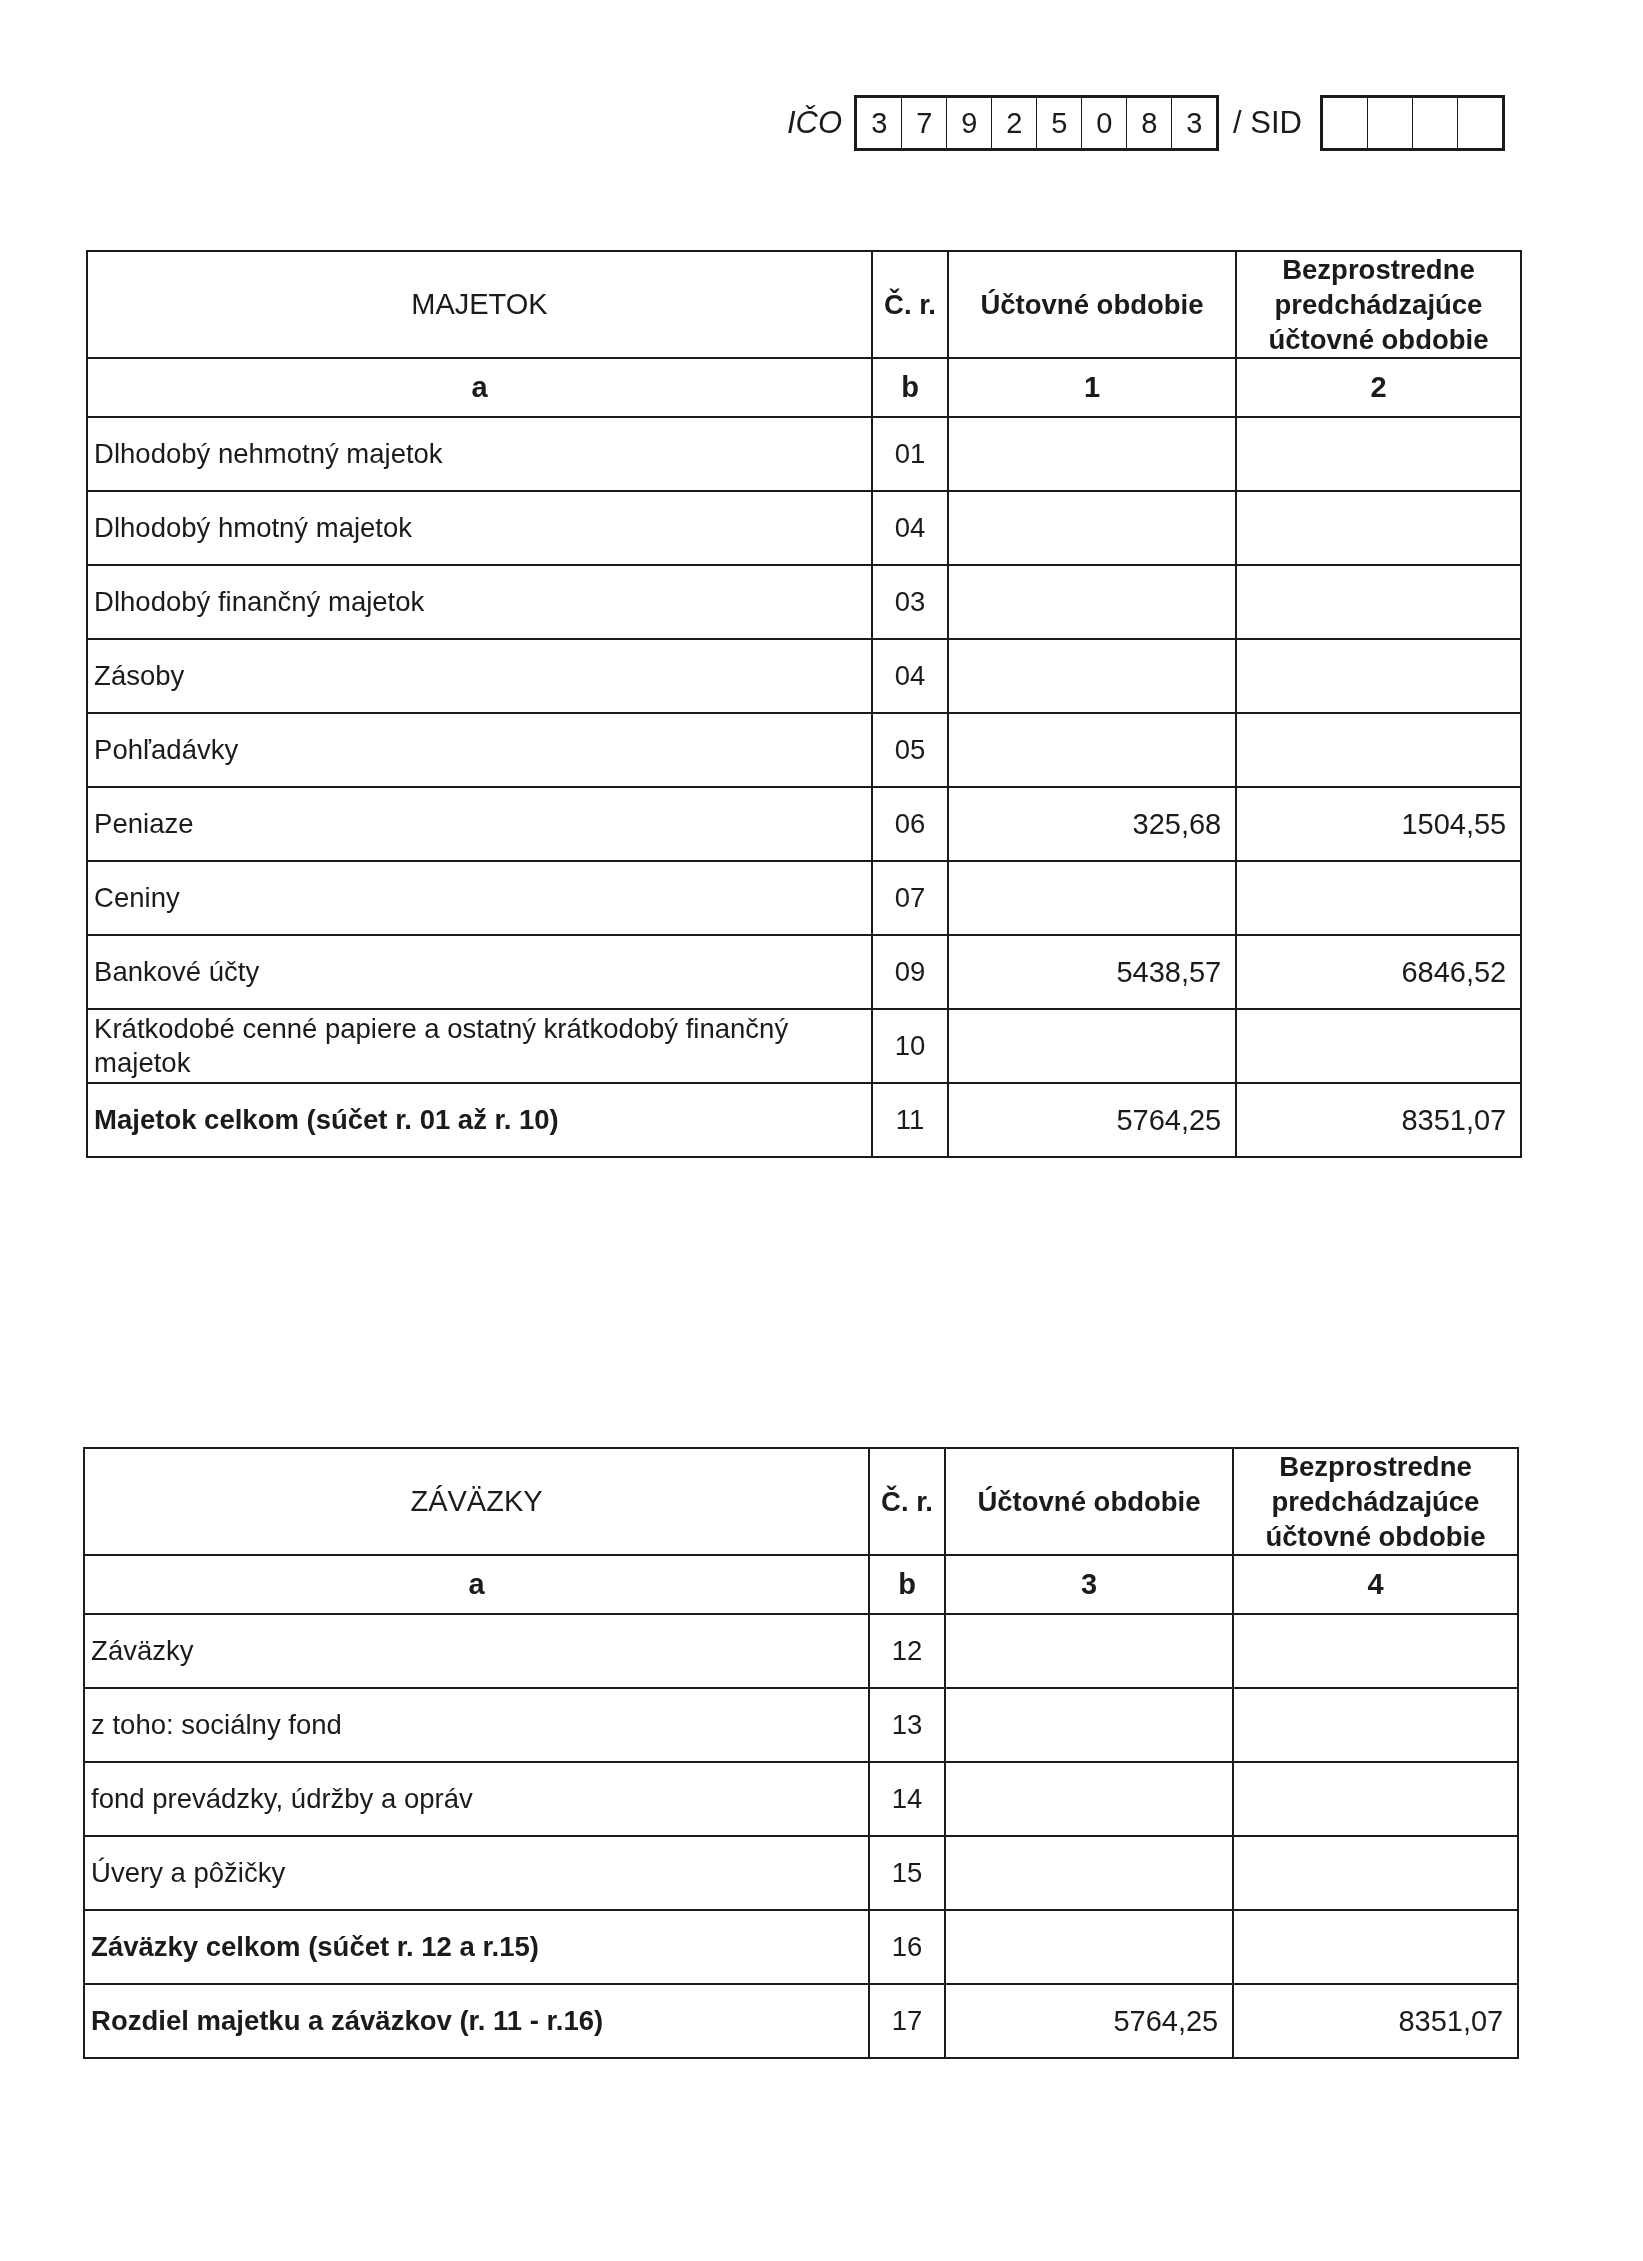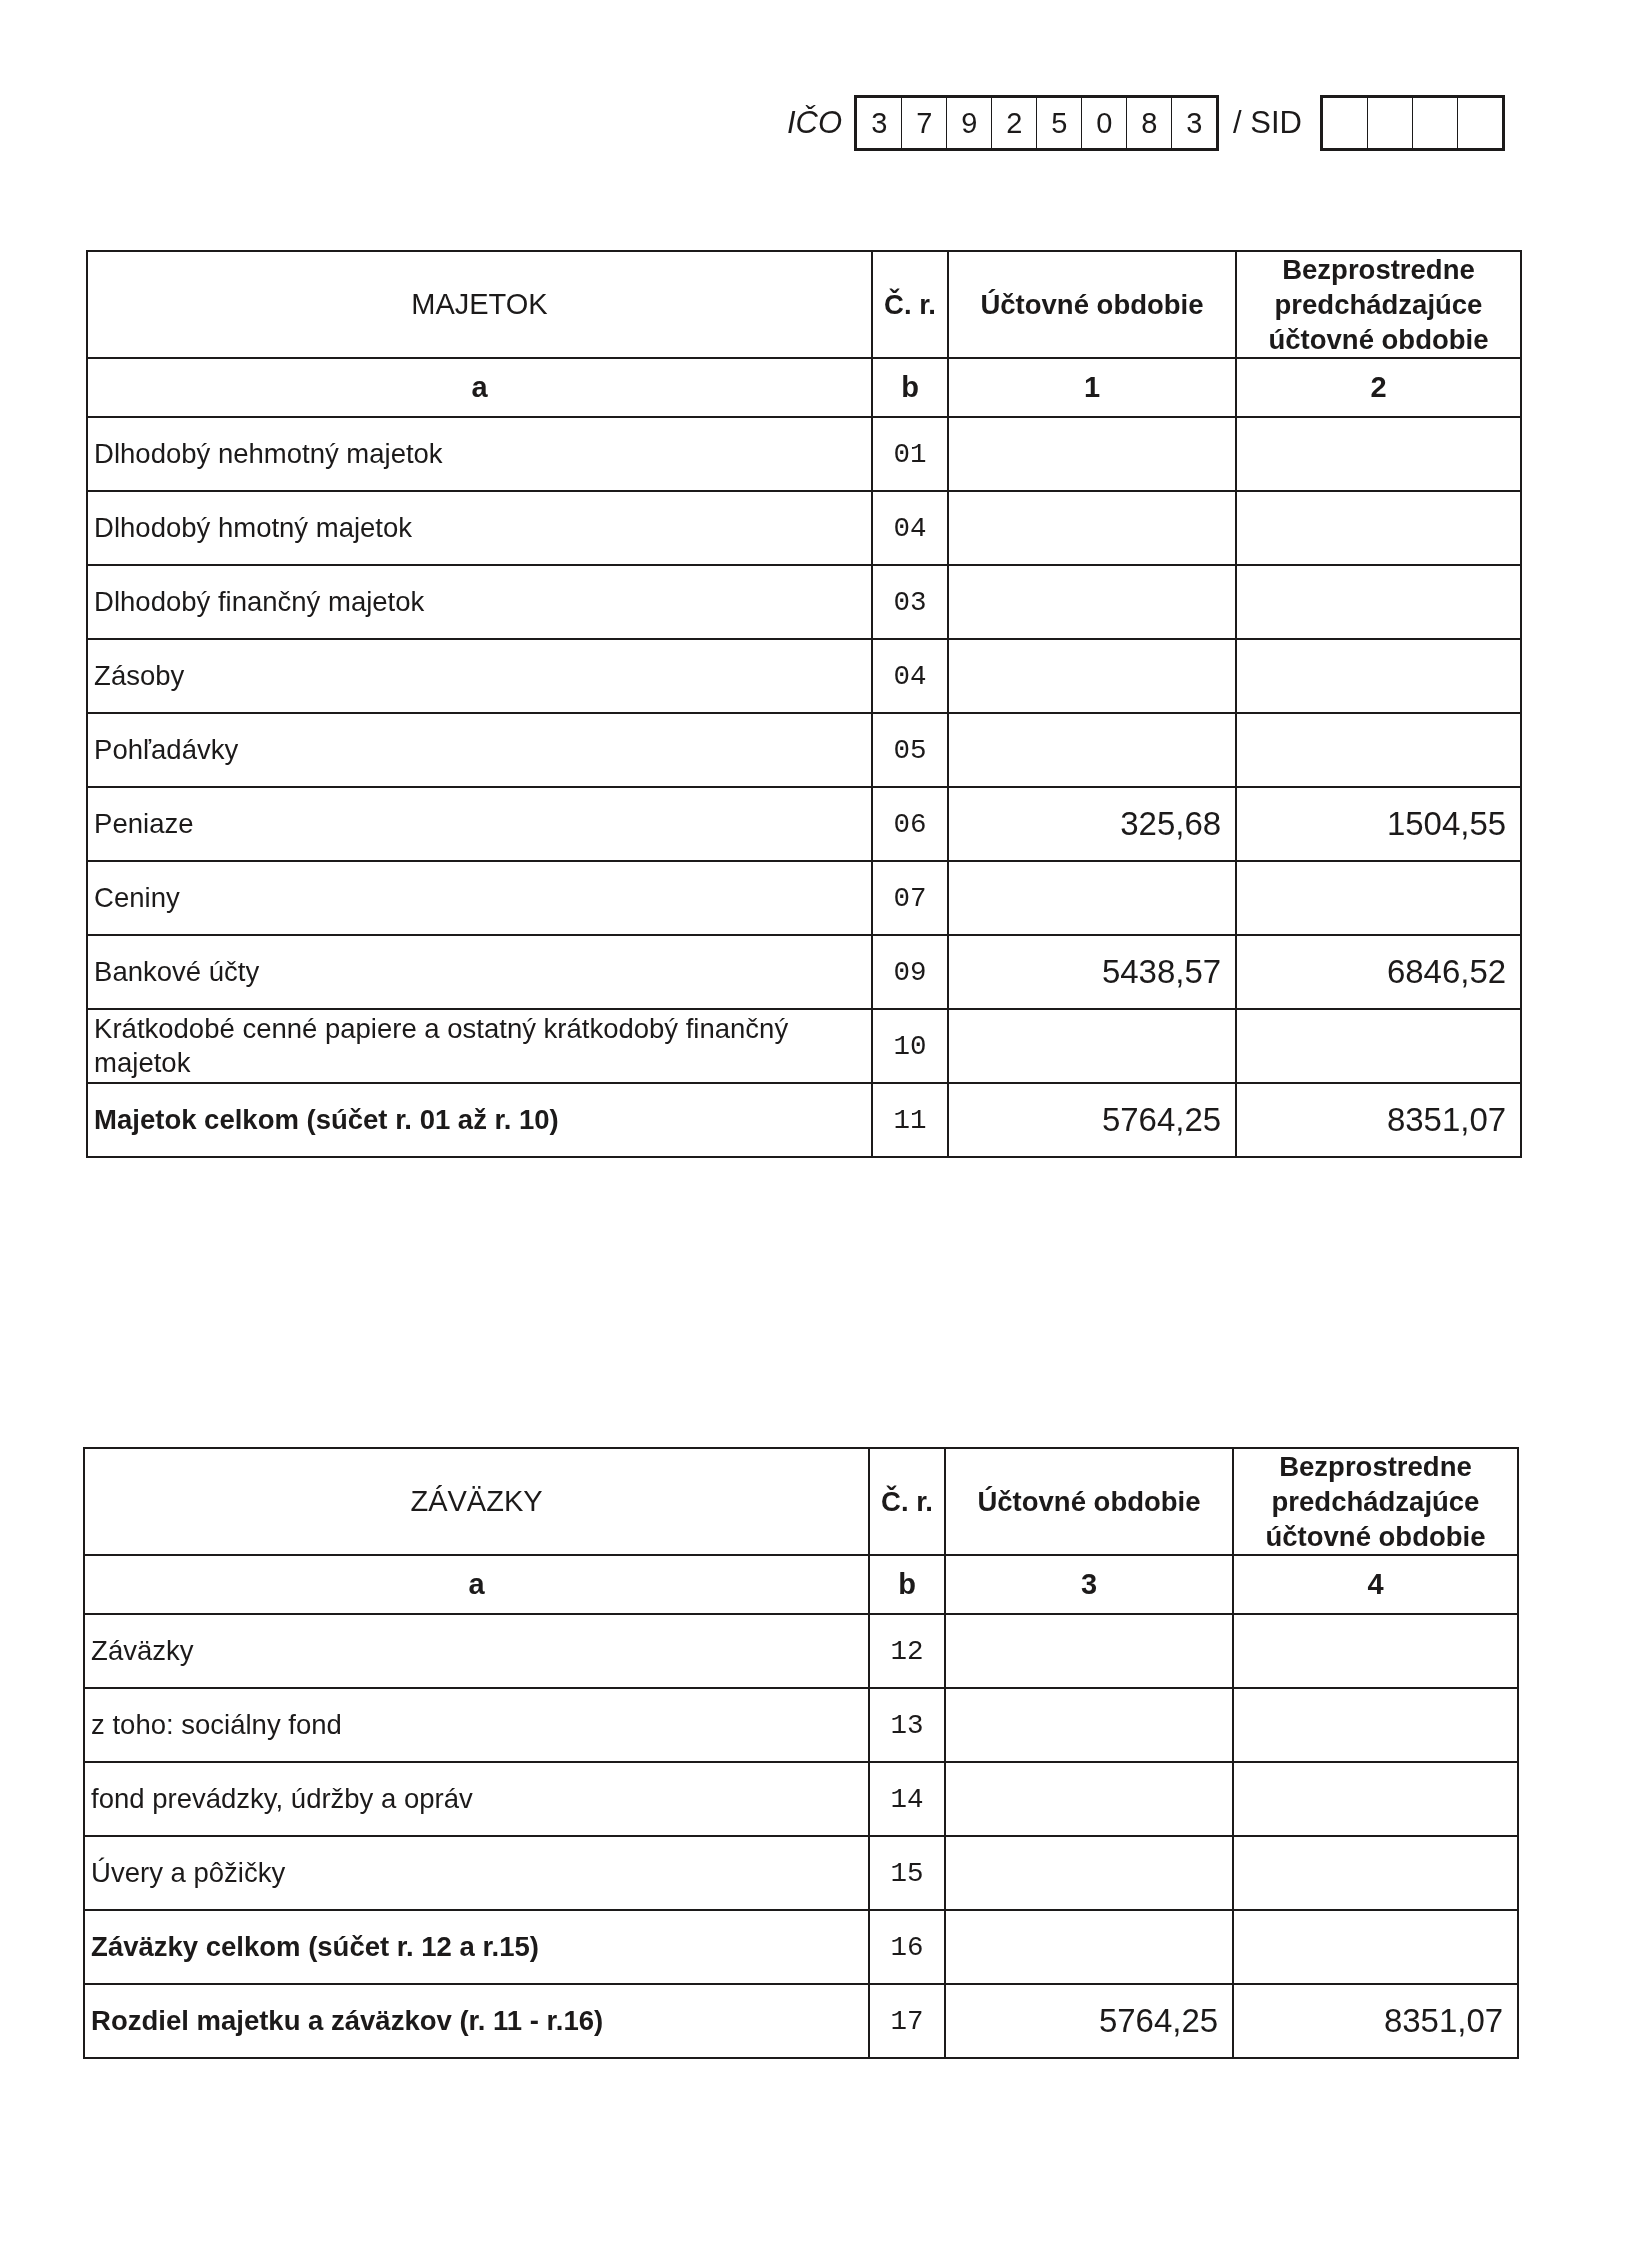--- a/index.html
+++ b/index.html
@@ -16,22 +16,22 @@
   table.form { position: absolute; border-collapse: collapse; table-layout: fixed; }
   table.form td { border: 2.3px solid #1c1a1a; padding: 0; font-size: 27.5px; }
   table.form tr.head td { height: 102px; text-align: center; font-weight: bold; }
   table.form tr.head td.title { font-weight: normal; font-size: 29px; }
   table.form tr.sub td { height: 57px; text-align: center; font-weight: bold; font-size: 29px; }
   table.form tr.body td { height: 72px; }
   table.form td.label { padding-left: 6.1px; text-align: left; }
   table.form td.label.bold { font-weight: bold; }
   table.form td.label.indent { }
   table.form td.label.multi { line-height: 34px; }
-  table.form td.rn { text-align: center; font-family: Liberation Mono, monospace; }
-  table.form td.val { text-align: right; padding-right: 13.8px; font-size: 33px; padding-left: 12px; }
+  table.form td.rn { text-align: center; }
+  table.form td.val { text-align: right; padding-right: 13.8px; font-size: 29px; padding-left: 12px; }
   .h4line { line-height: 35px; font-size: 27.5px; }
   #t1 { top: 250px; left: 86px; width: 1434px; }
   #t2 { top: 1447px; left: 83px; width: 1434px; }
   col.c-a { width: 785px; } col.c-b { width: 76px; } col.c-1 { width: 288px; } col.c-2 { width: 285px; }
 </style>
 </head>
 <body>
 
 <div class="ico-wrap">
   <span class="ico-label">IČO</span>

